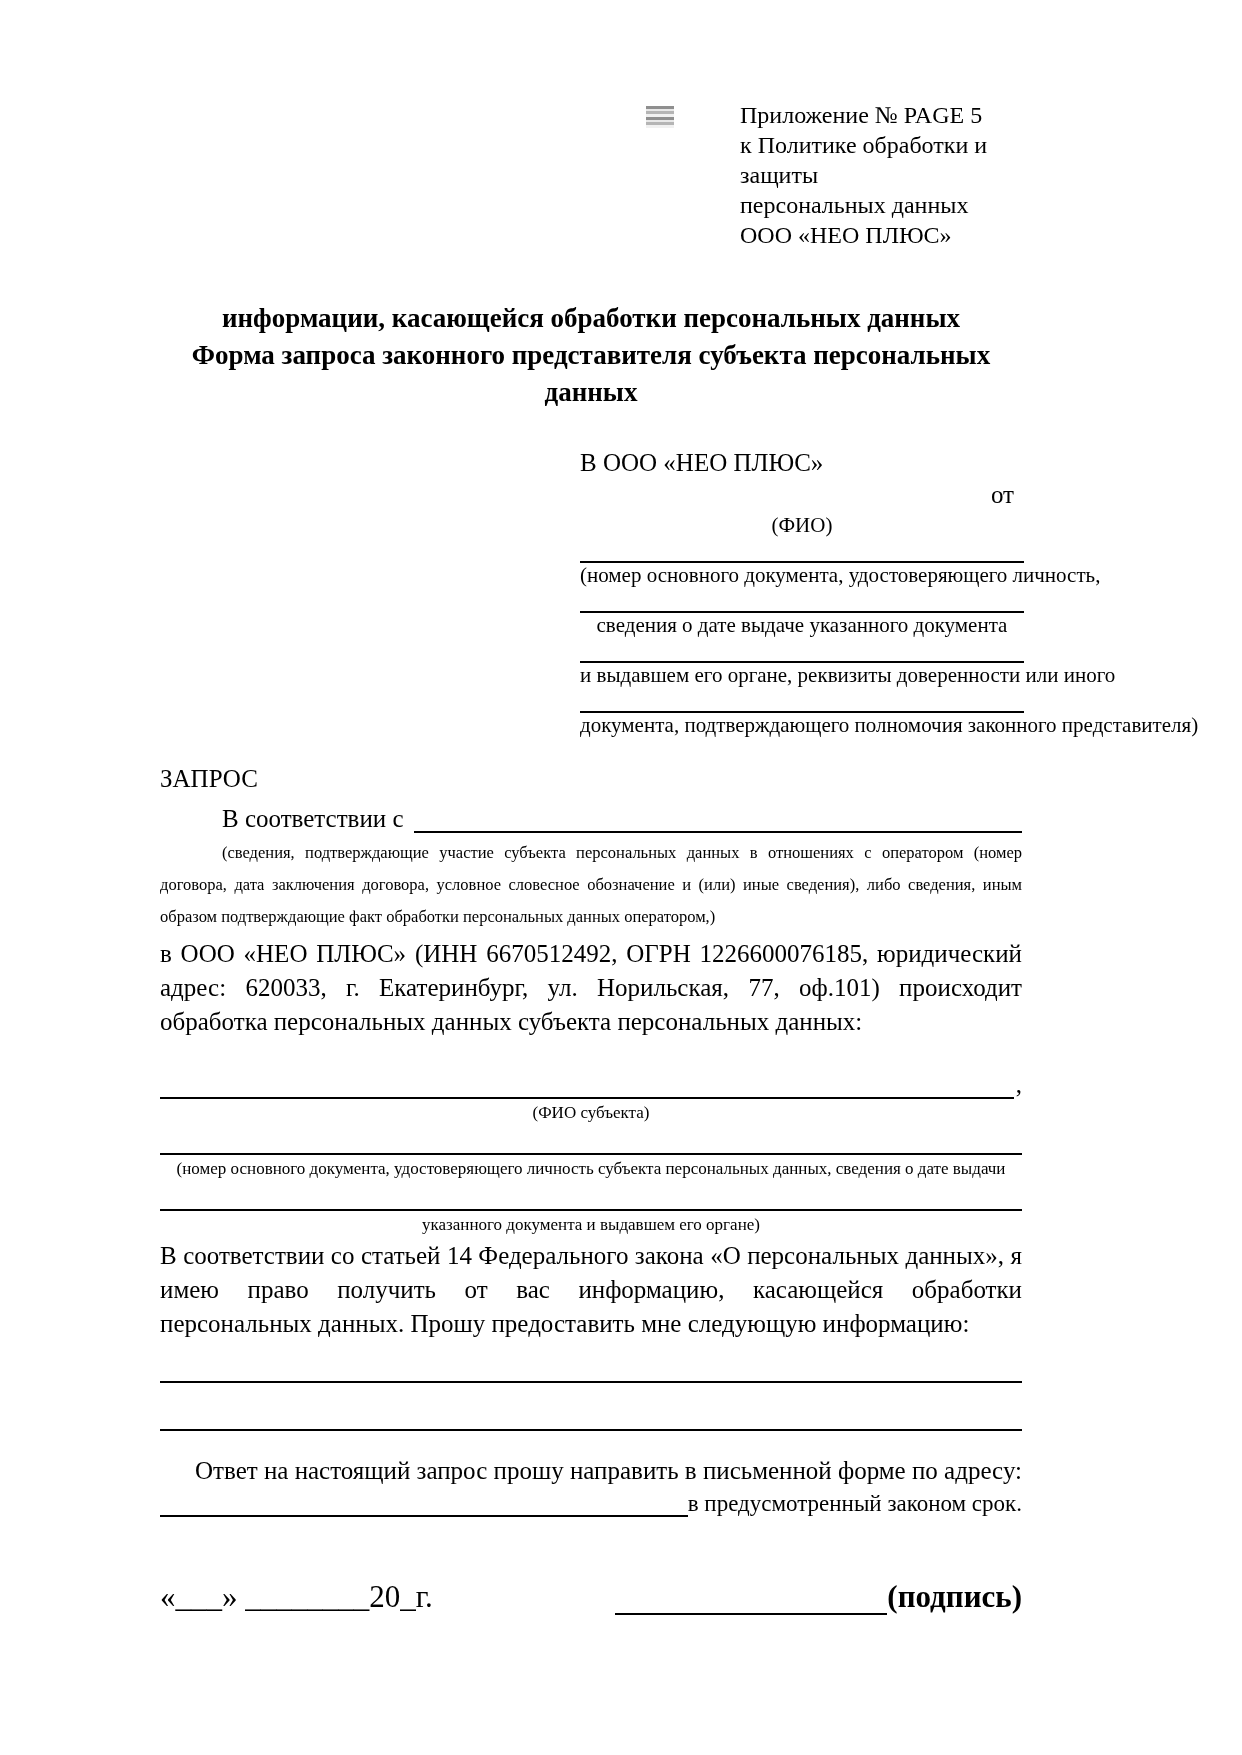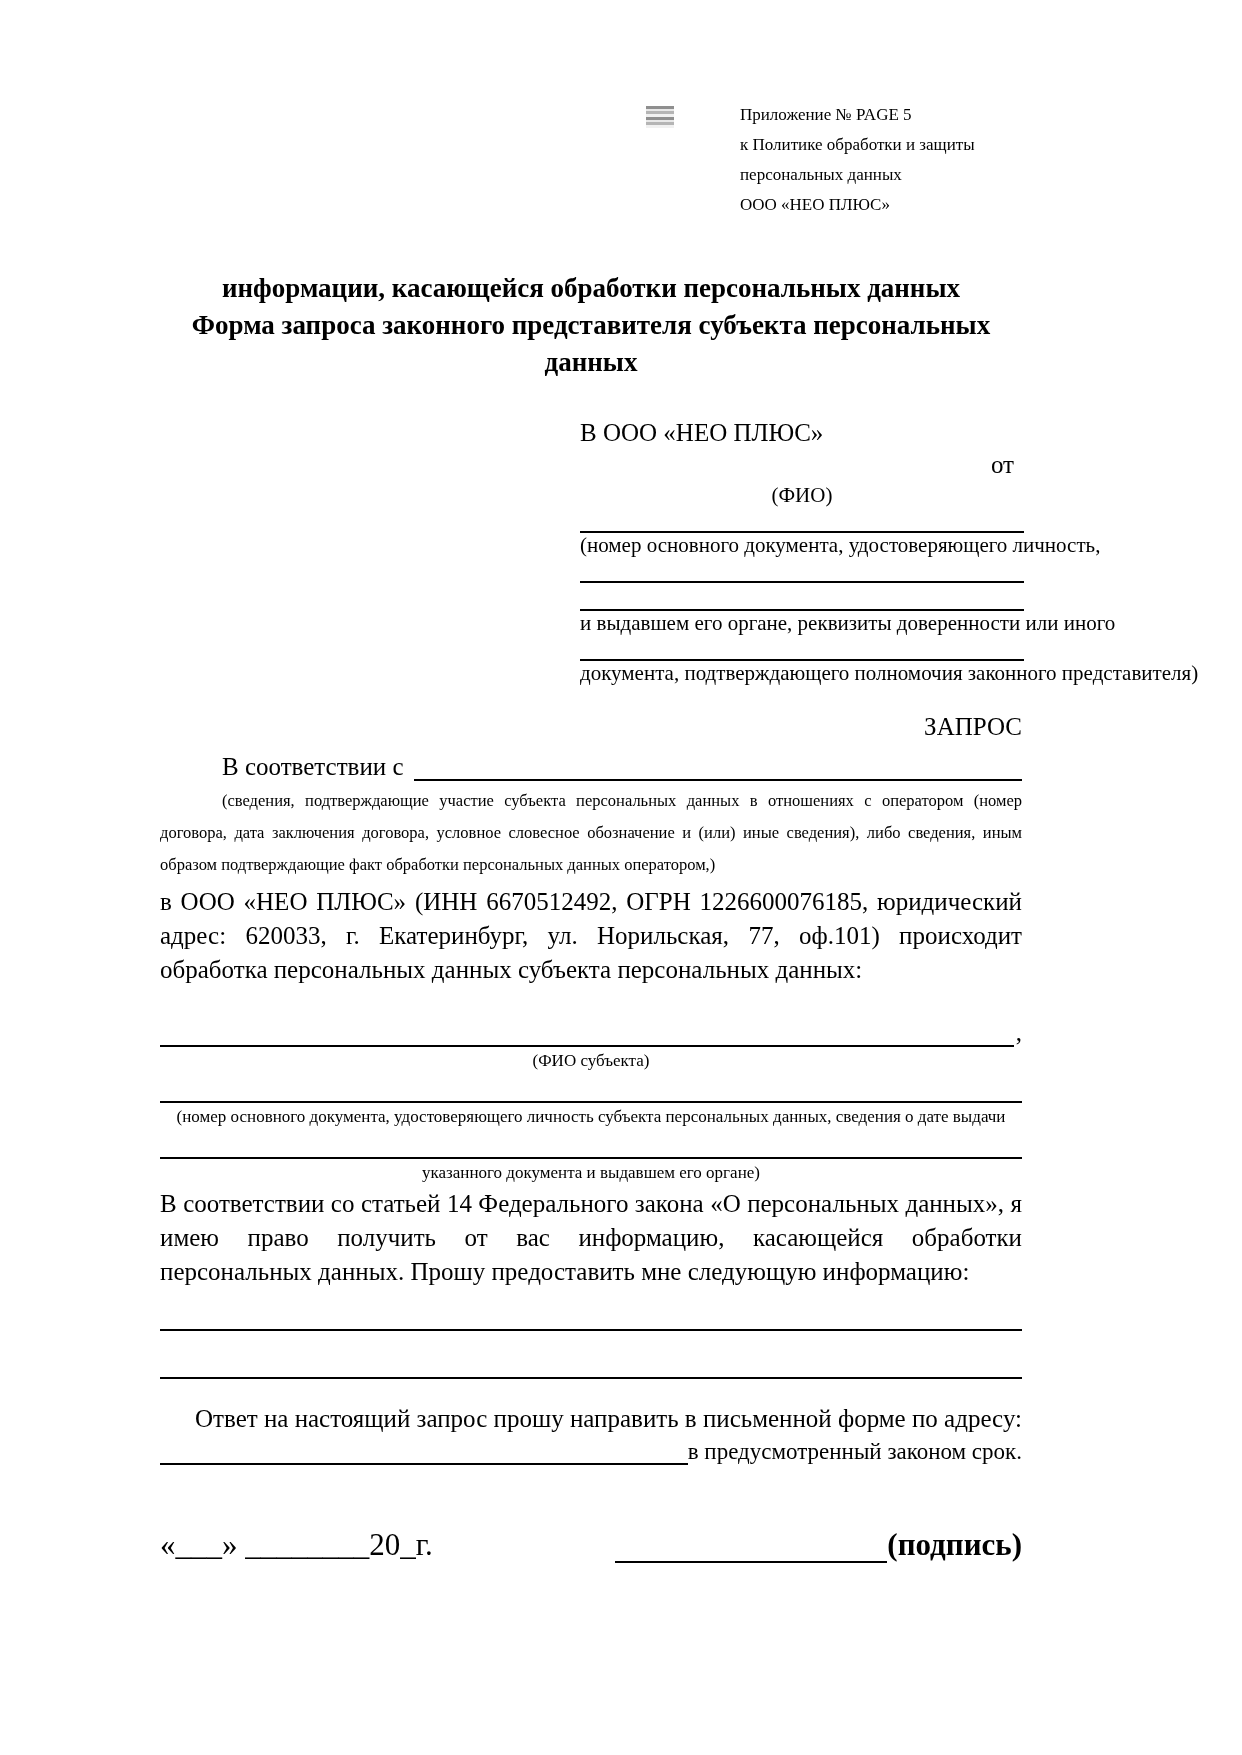--- a/index.html
+++ b/index.html
@@ -8,21 +8,21 @@
     width:1242px; height:1755px;
     background:#ffffff;
     color:#000;
     font-family:"Liberation Serif","DejaVu Serif",serif;
     box-sizing:border-box;
     padding:100px 220px 0 160px;
     overflow:hidden;
   }
 
   
-  .header { position:relative; margin-left:580px; font-size:17px; line-height:30px; }
+  .header { position:relative; margin-left:580px; font-size:24px; line-height:30px; }
   .field-icon {
     position:absolute; left:-94px; top:6px;
     width:28px; height:22px;
     background:repeating-linear-gradient(180deg,
       #8f8f8f 0 3px, #e8e8e8 3px 5px, #b5b5b5 5px 8px, #f1f1f1 8px 11px);
   }
 
   
   .title { text-align:center; font-weight:bold; font-size:27px; line-height:37px; margin-top:50px; }
 
@@ -33,21 +33,21 @@
 
   
   .addressee { margin-left:420px; width:444px; margin-top:36px; font-size:25px; line-height:32px; }
   .from-row { display:flex; align-items:flex-end;flex-direction:column; }
   .from-row .lbl { margin-right:10px; }
   .from-row .fill { height:30px; }
   .addr-caption { text-align:center; font-size:21px; line-height:20px; margin-top:2px; white-space:nowrap; }
   .addressee .fill-row { height:26px; }
 
   
-  .zapros { text-align:right; font-size:25px; margin-top:30px; }
+  .zapros { text-align:left; font-size:25px; margin-top:30px; }
   .accordance { display:flex; align-items:flex-end; font-size:25px; margin-top:8px; }
   .accordance .lbl { margin-left:62px; margin-right:10px; white-space:nowrap; }
   .accordance .fill { height:30px; }
   .small-note { font-size:16.5px; line-height:32px; text-align:justify; text-indent:62px; margin-top:4px; }
   .para { font-size:25px; line-height:34px; text-align:justify; margin-top:4px; }
 
   .comma-row { display:flex; align-items:flex-end; margin-top:30px; font-size:25px; }
   .comma-row .fill { flex:1; height:28px; }
   .comma-row .comma { padding-left:2px; }
   .wide-caption { text-align:center; font-size:17px; line-height:20px; margin-top:4px; }
@@ -87,20 +87,21 @@
   <div class="addressee">
     <div>В ООО «НЕО ПЛЮС»</div>
     <div class="from-row">
       <span class="lbl">от</span>
       <span class="fill flex1"></span>
     </div>
     <div class="addr-caption">(ФИО)</div>
     <div class="fill-row"></div>
     <div class="addr-caption">(номер основного документа, удостоверяющего личность,</div>
     <div class="fill-row"></div>
+    <div class="addr-caption">сведения о дате выдаче указанного документа</div>
     <div class="fill-row"></div>
     <div class="addr-caption">и выдавшем его органе, реквизиты доверенности или иного</div>
     <div class="fill-row"></div>
     <div class="addr-caption">документа, подтверждающего полномочия законного представителя)</div>
   </div>
 
   <div class="zapros">ЗАПРОС</div>
 
   <div class="accordance">
     <span class="lbl">В соответствии с</span>

